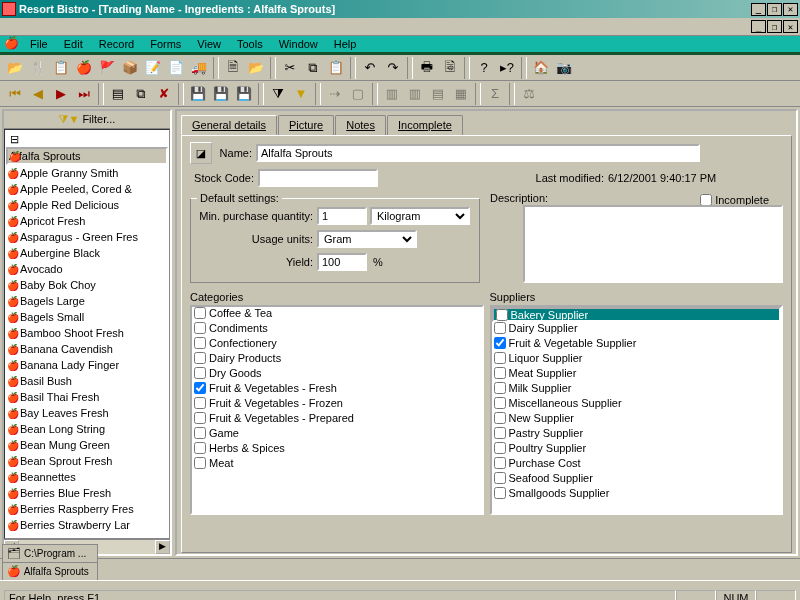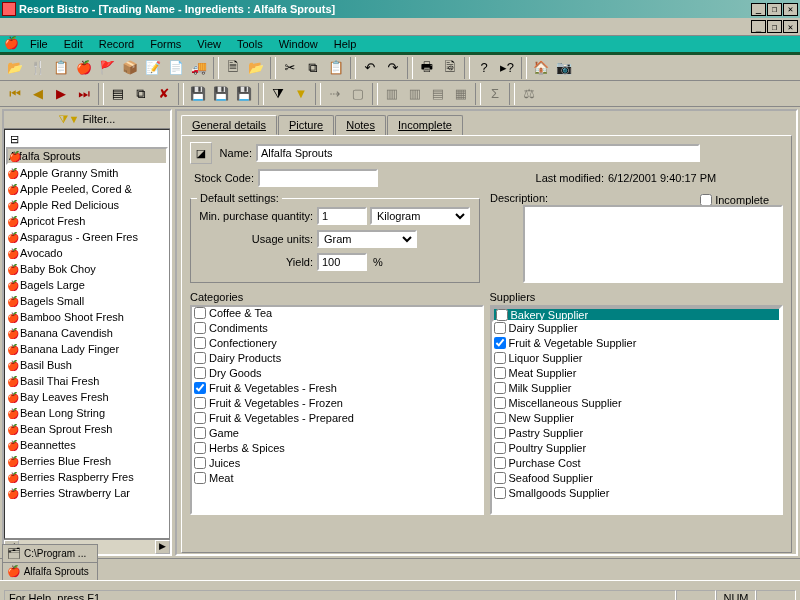--- a/index.html
+++ b/index.html
@@ -167,31 +167,33 @@
     </div>
     <div class="tree">
       <div class="tree-inner" id="tree-inner">
         <div class="treehead">⊟ <span></span></div>
       <div class="treenode sel">Alfalfa Sprouts</div>
           <div class="treenode">Apple Granny Smith</div>
           <div class="treenode">Apple Peeled, Cored &amp;</div>
           <div class="treenode">Apple Red Delicious</div>
           <div class="treenode">Apricot Fresh</div>
           <div class="treenode">Asparagus - Green Fres</div>
+          <div class="treenode">Aubergine Black</div>
           <div class="treenode">Avocado</div>
           <div class="treenode">Baby Bok Choy</div>
           <div class="treenode">Bagels Large</div>
           <div class="treenode">Bagels Small</div>
           <div class="treenode">Bamboo Shoot Fresh</div>
           <div class="treenode">Banana Cavendish</div>
           <div class="treenode">Banana Lady Finger</div>
           <div class="treenode">Basil Bush</div>
           <div class="treenode">Basil Thai Fresh</div>
           <div class="treenode">Bay Leaves Fresh</div>
           <div class="treenode">Bean Long String</div>
+          <div class="treenode">Bean Mung Green</div>
           <div class="treenode">Bean Sprout Fresh</div>
           <div class="treenode">Beannettes</div>
           <div class="treenode">Berries Blue Fresh</div>
           <div class="treenode">Berries Raspberry Fres</div>
           <div class="treenode">Berries Strawberry Lar</div>
         </div>
     </div>
     <div style="height:15px;border-top:1px solid #888;display:flex;">
       <span style="width:15px;border:1px outset #fff;text-align:center;font-size:9px;cursor:pointer">◀</span>
       <span style="flex:1;background:#d8d4c4"></span>
@@ -255,21 +257,20 @@
               <label class="chk"><input type="checkbox" style="">Coffee &amp; Tea</label>
               <label class="chk"><input type="checkbox" style="">Condiments</label>
               <label class="chk"><input type="checkbox" style="">Confectionery</label>
               <label class="chk"><input type="checkbox" style="">Dairy Products</label>
               <label class="chk"><input type="checkbox" style="">Dry Goods</label>
               <label class="chk"><input type="checkbox" checked="" style="">Fruit &amp; Vegetables - Fresh</label>
               <label class="chk"><input type="checkbox" style="">Fruit &amp; Vegetables - Frozen</label>
               <label class="chk"><input type="checkbox" style="">Fruit &amp; Vegetables - Prepared</label>
               <label class="chk"><input type="checkbox" style="">Game</label>
               <label class="chk"><input type="checkbox" style="">Herbs &amp; Spices</label>
-              <label class="chk"><input type="checkbox" style="">Juices</label>
               <label class="chk"><input type="checkbox" style="">Meat</label>
             </div>
         </div>
         <div class="col">
           <span>Suppliers</span>
           <div class="listbox" id="sup-list">
               <label class="chk sel"><input type="checkbox" style="">Bakery Supplier</label>
               <label class="chk"><input type="checkbox" style="">Dairy Supplier</label>
               <label class="chk"><input type="checkbox" checked="" style="">Fruit &amp; Vegetable Supplier</label>
               <label class="chk"><input type="checkbox" style="">Liquor Supplier</label>

